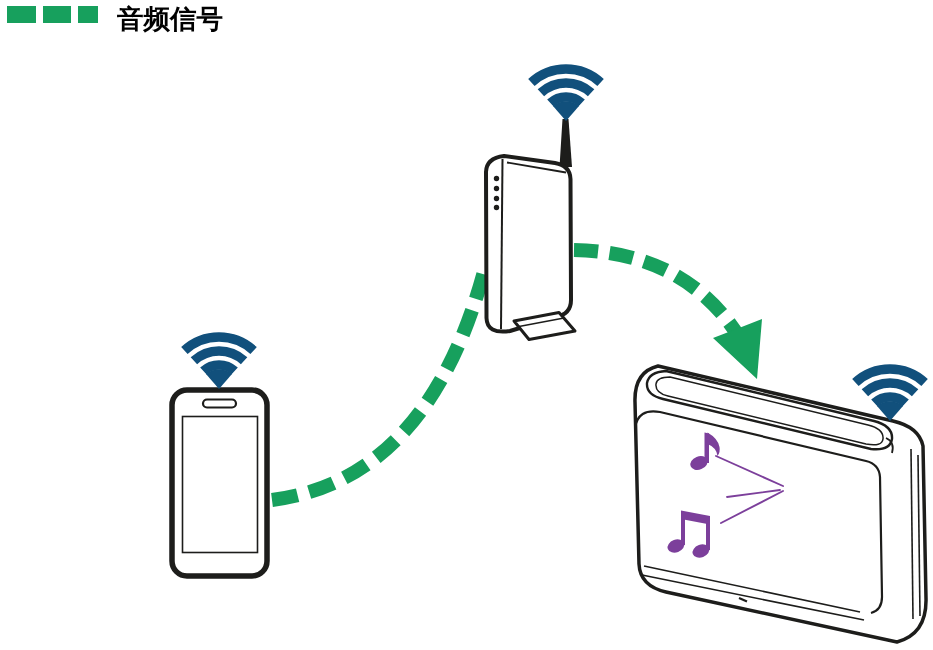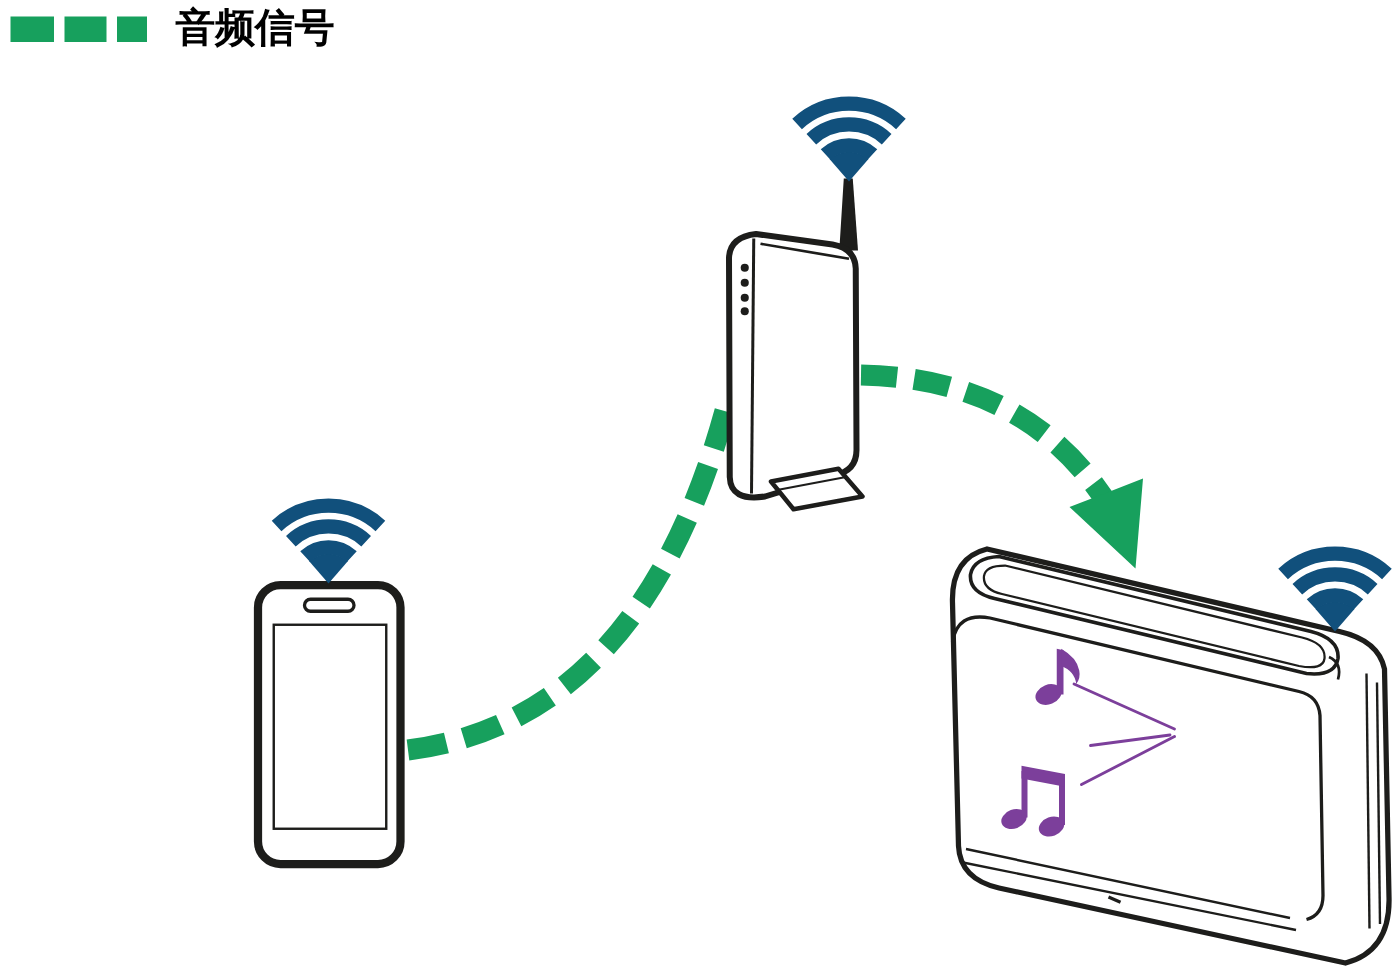--- a/index.html
+++ b/index.html
@@ -11,21 +11,21 @@
   html,body{margin:0;padding:0;}
   body{
     width:933px;height:650px;
     background:#ffffff;
     position:relative;
     overflow:hidden;
     font-family:"DejaVu Sans","Liberation Sans",sans-serif;
   }
   .legend{
     position:absolute;left:7px;top:6px;
-    display:flex;align-items:center;
+    display:flex;align-items:flex-start;
     z-index:5;
   }
   .legend .dash{
     display:inline-block;height:17px;
     background:var(--signal-green);
     margin-right:7px;
   }
   .legend .dash.d1{width:29px;}
   .legend .dash.d2{width:28px;}
   .legend .dash.d3{width:20px;}

